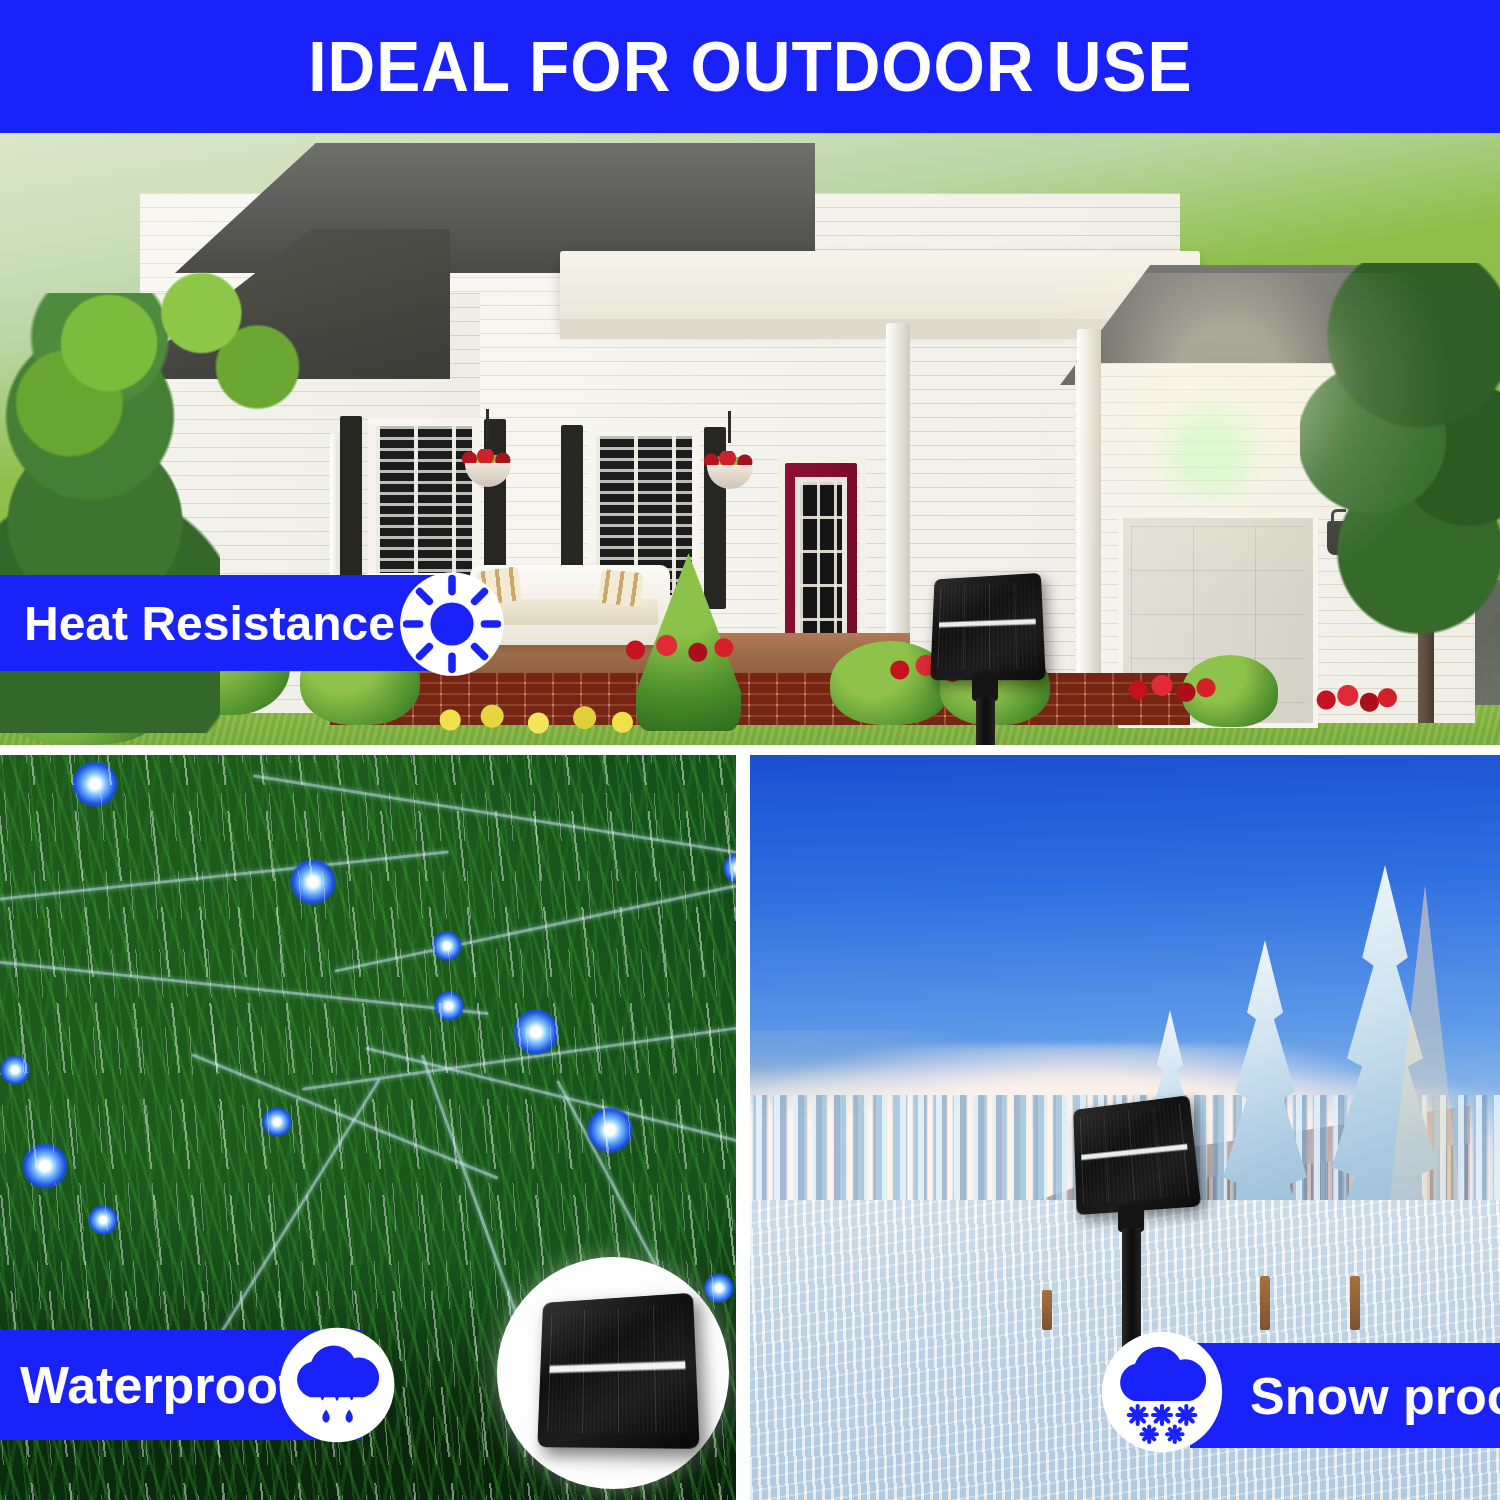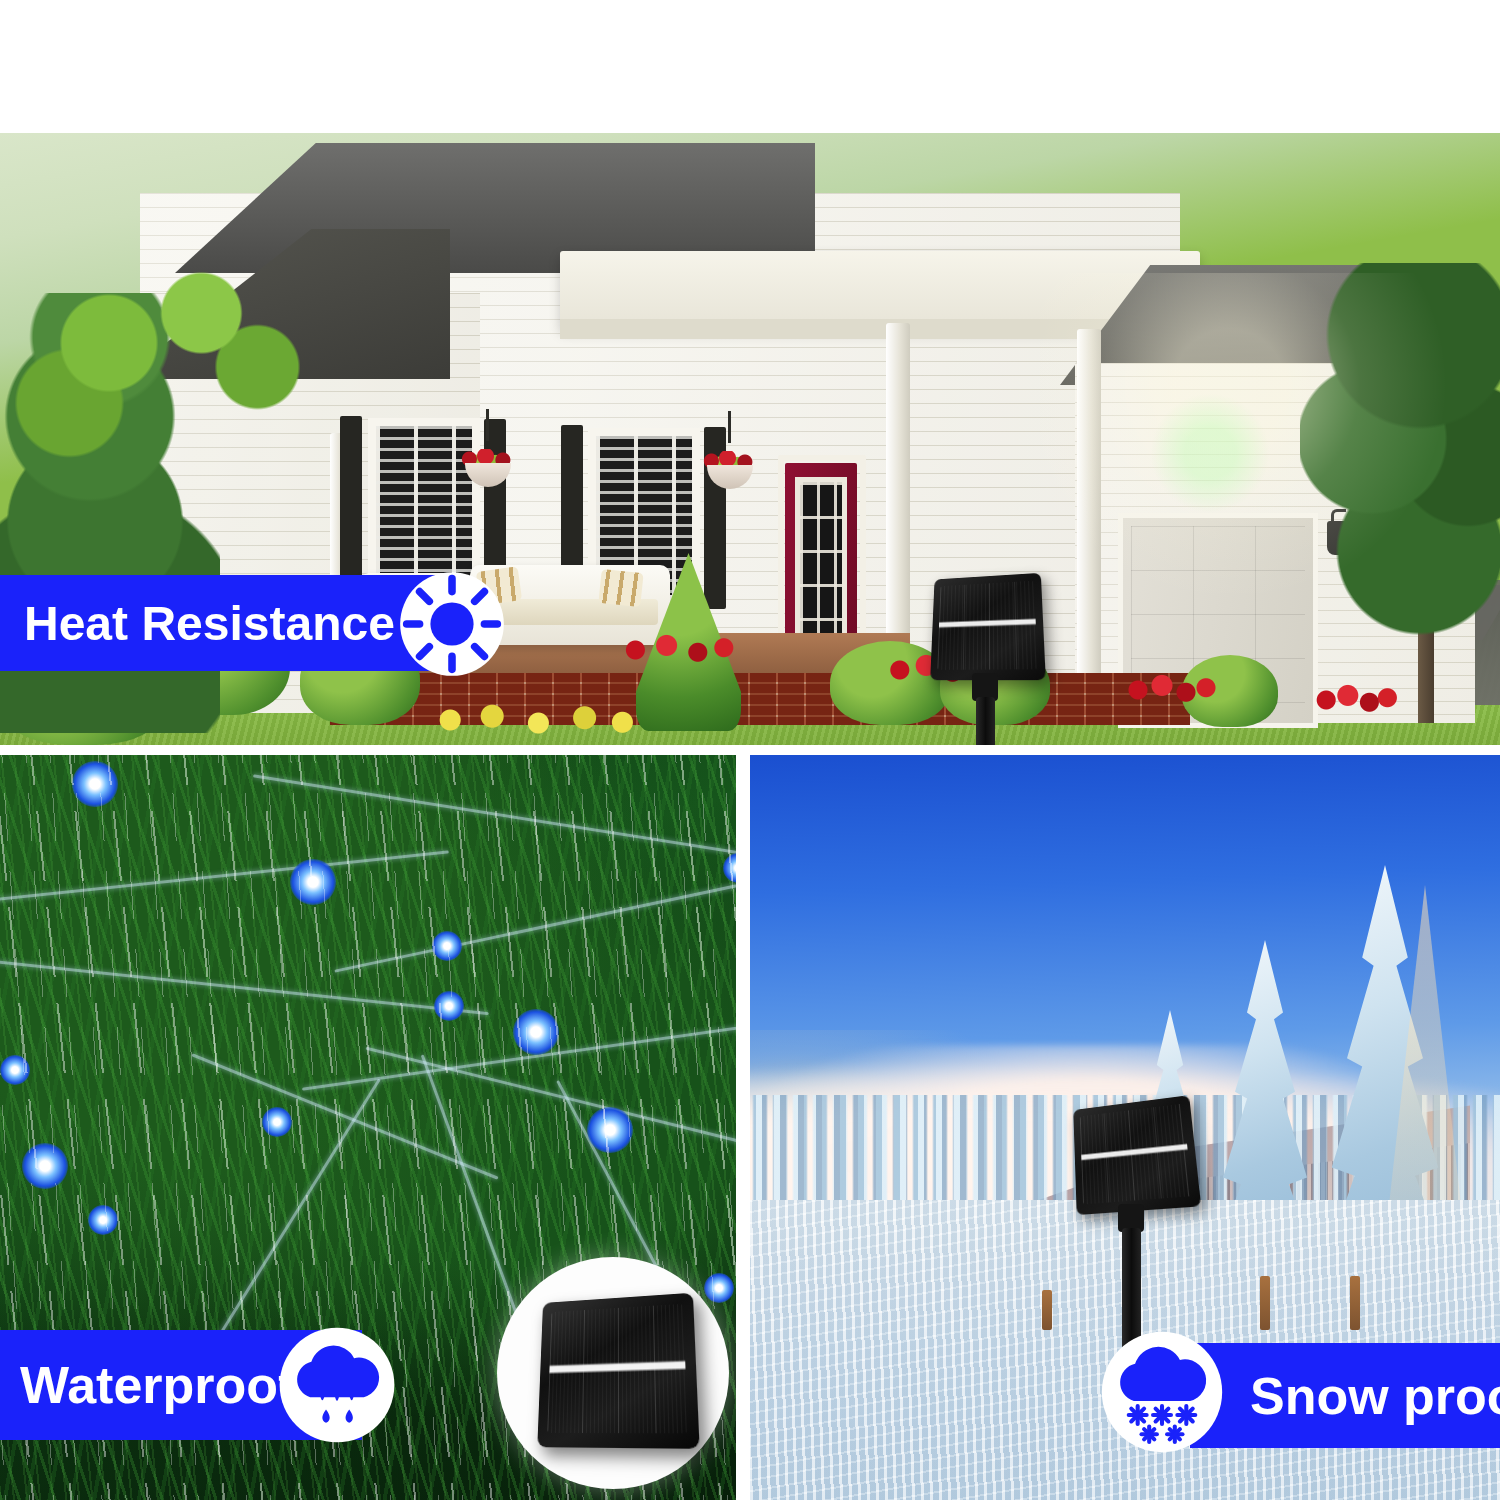--- a/index.html
+++ b/index.html
@@ -354,20 +354,23 @@
 
   
   .divider-h{ position:absolute; left:0; top:745px; width:1500px; height:10px; background:#fff; z-index:25;}
   .divider-v{ position:absolute; left:736px; top:745px; width:14px; height:755px; background:#fff; z-index:25;}
 </style>
 </head>
 <body>
 
 <div id="page">
 
+  <div class="header-banner">
+    <div class="header-title">IDEAL FOR OUTDOOR USE</div>
+  </div>
 
   <div class="photo-house">
     <div class="sky-wash"></div>
 
     <div class="lawn"></div>
     <div class="driveway"></div>
     <div class="driveway2"></div>
 
     <div class="house-body"></div>
     <div class="house-left-wing"></div>

